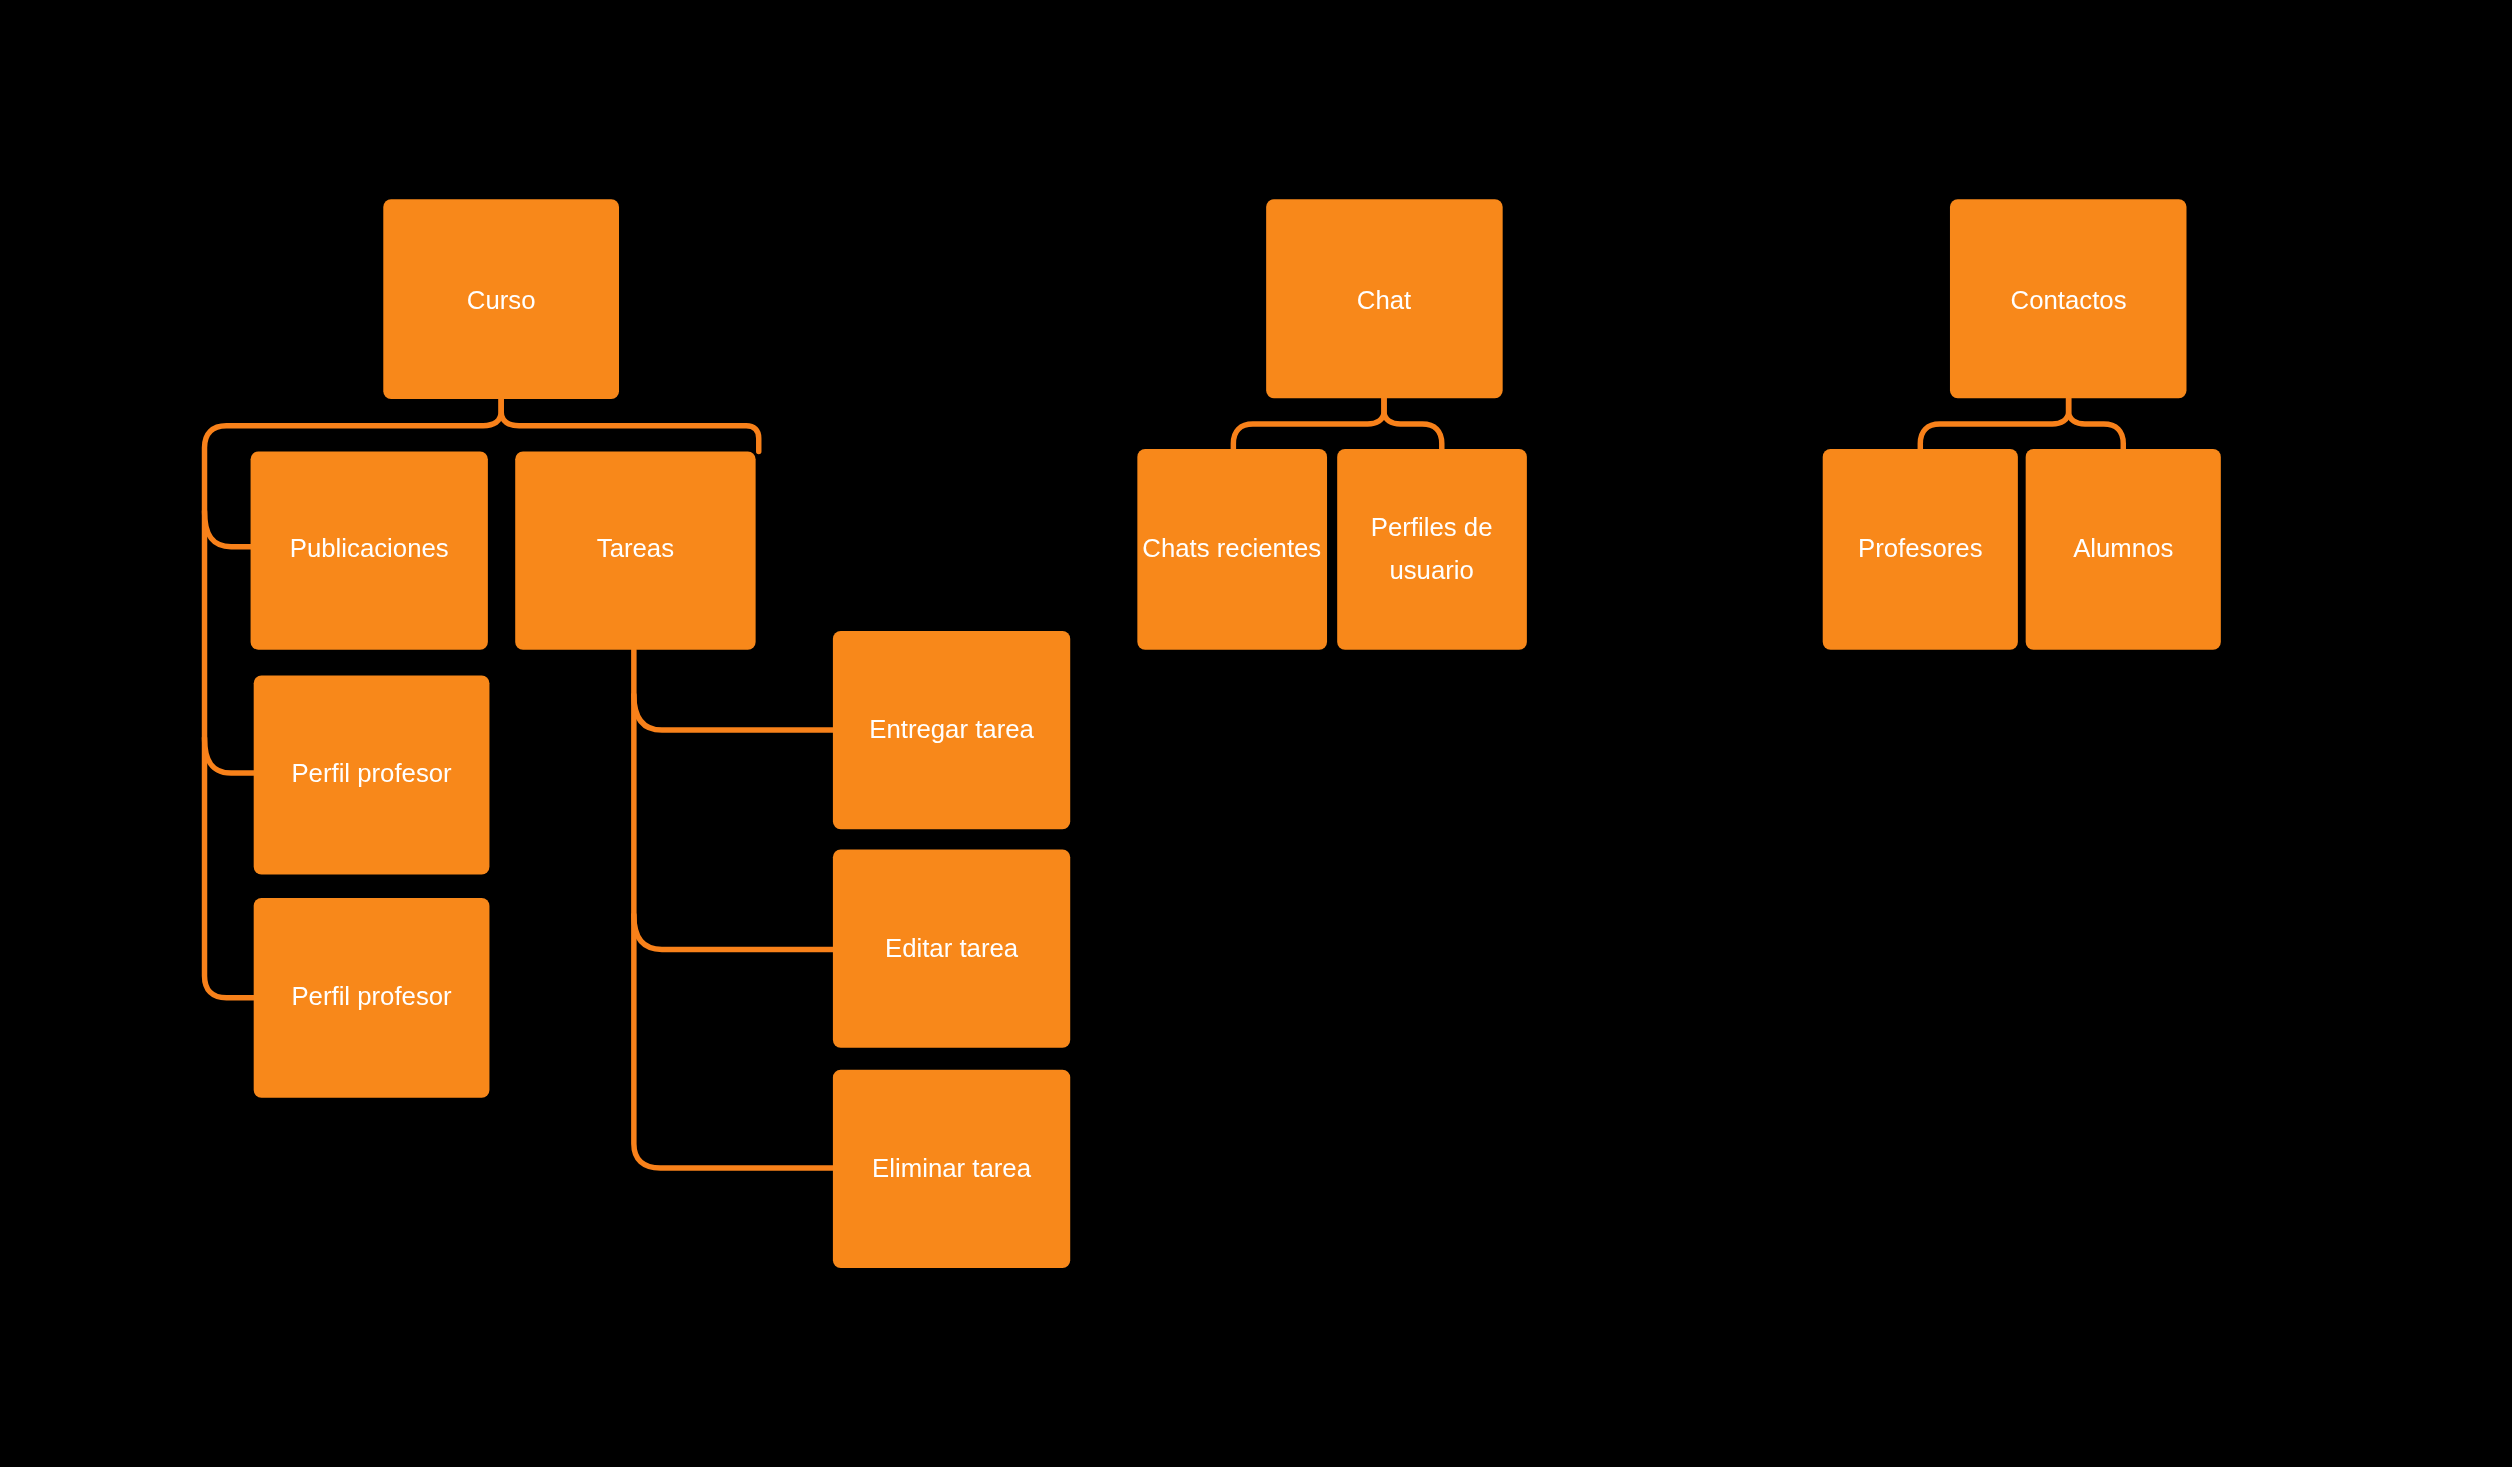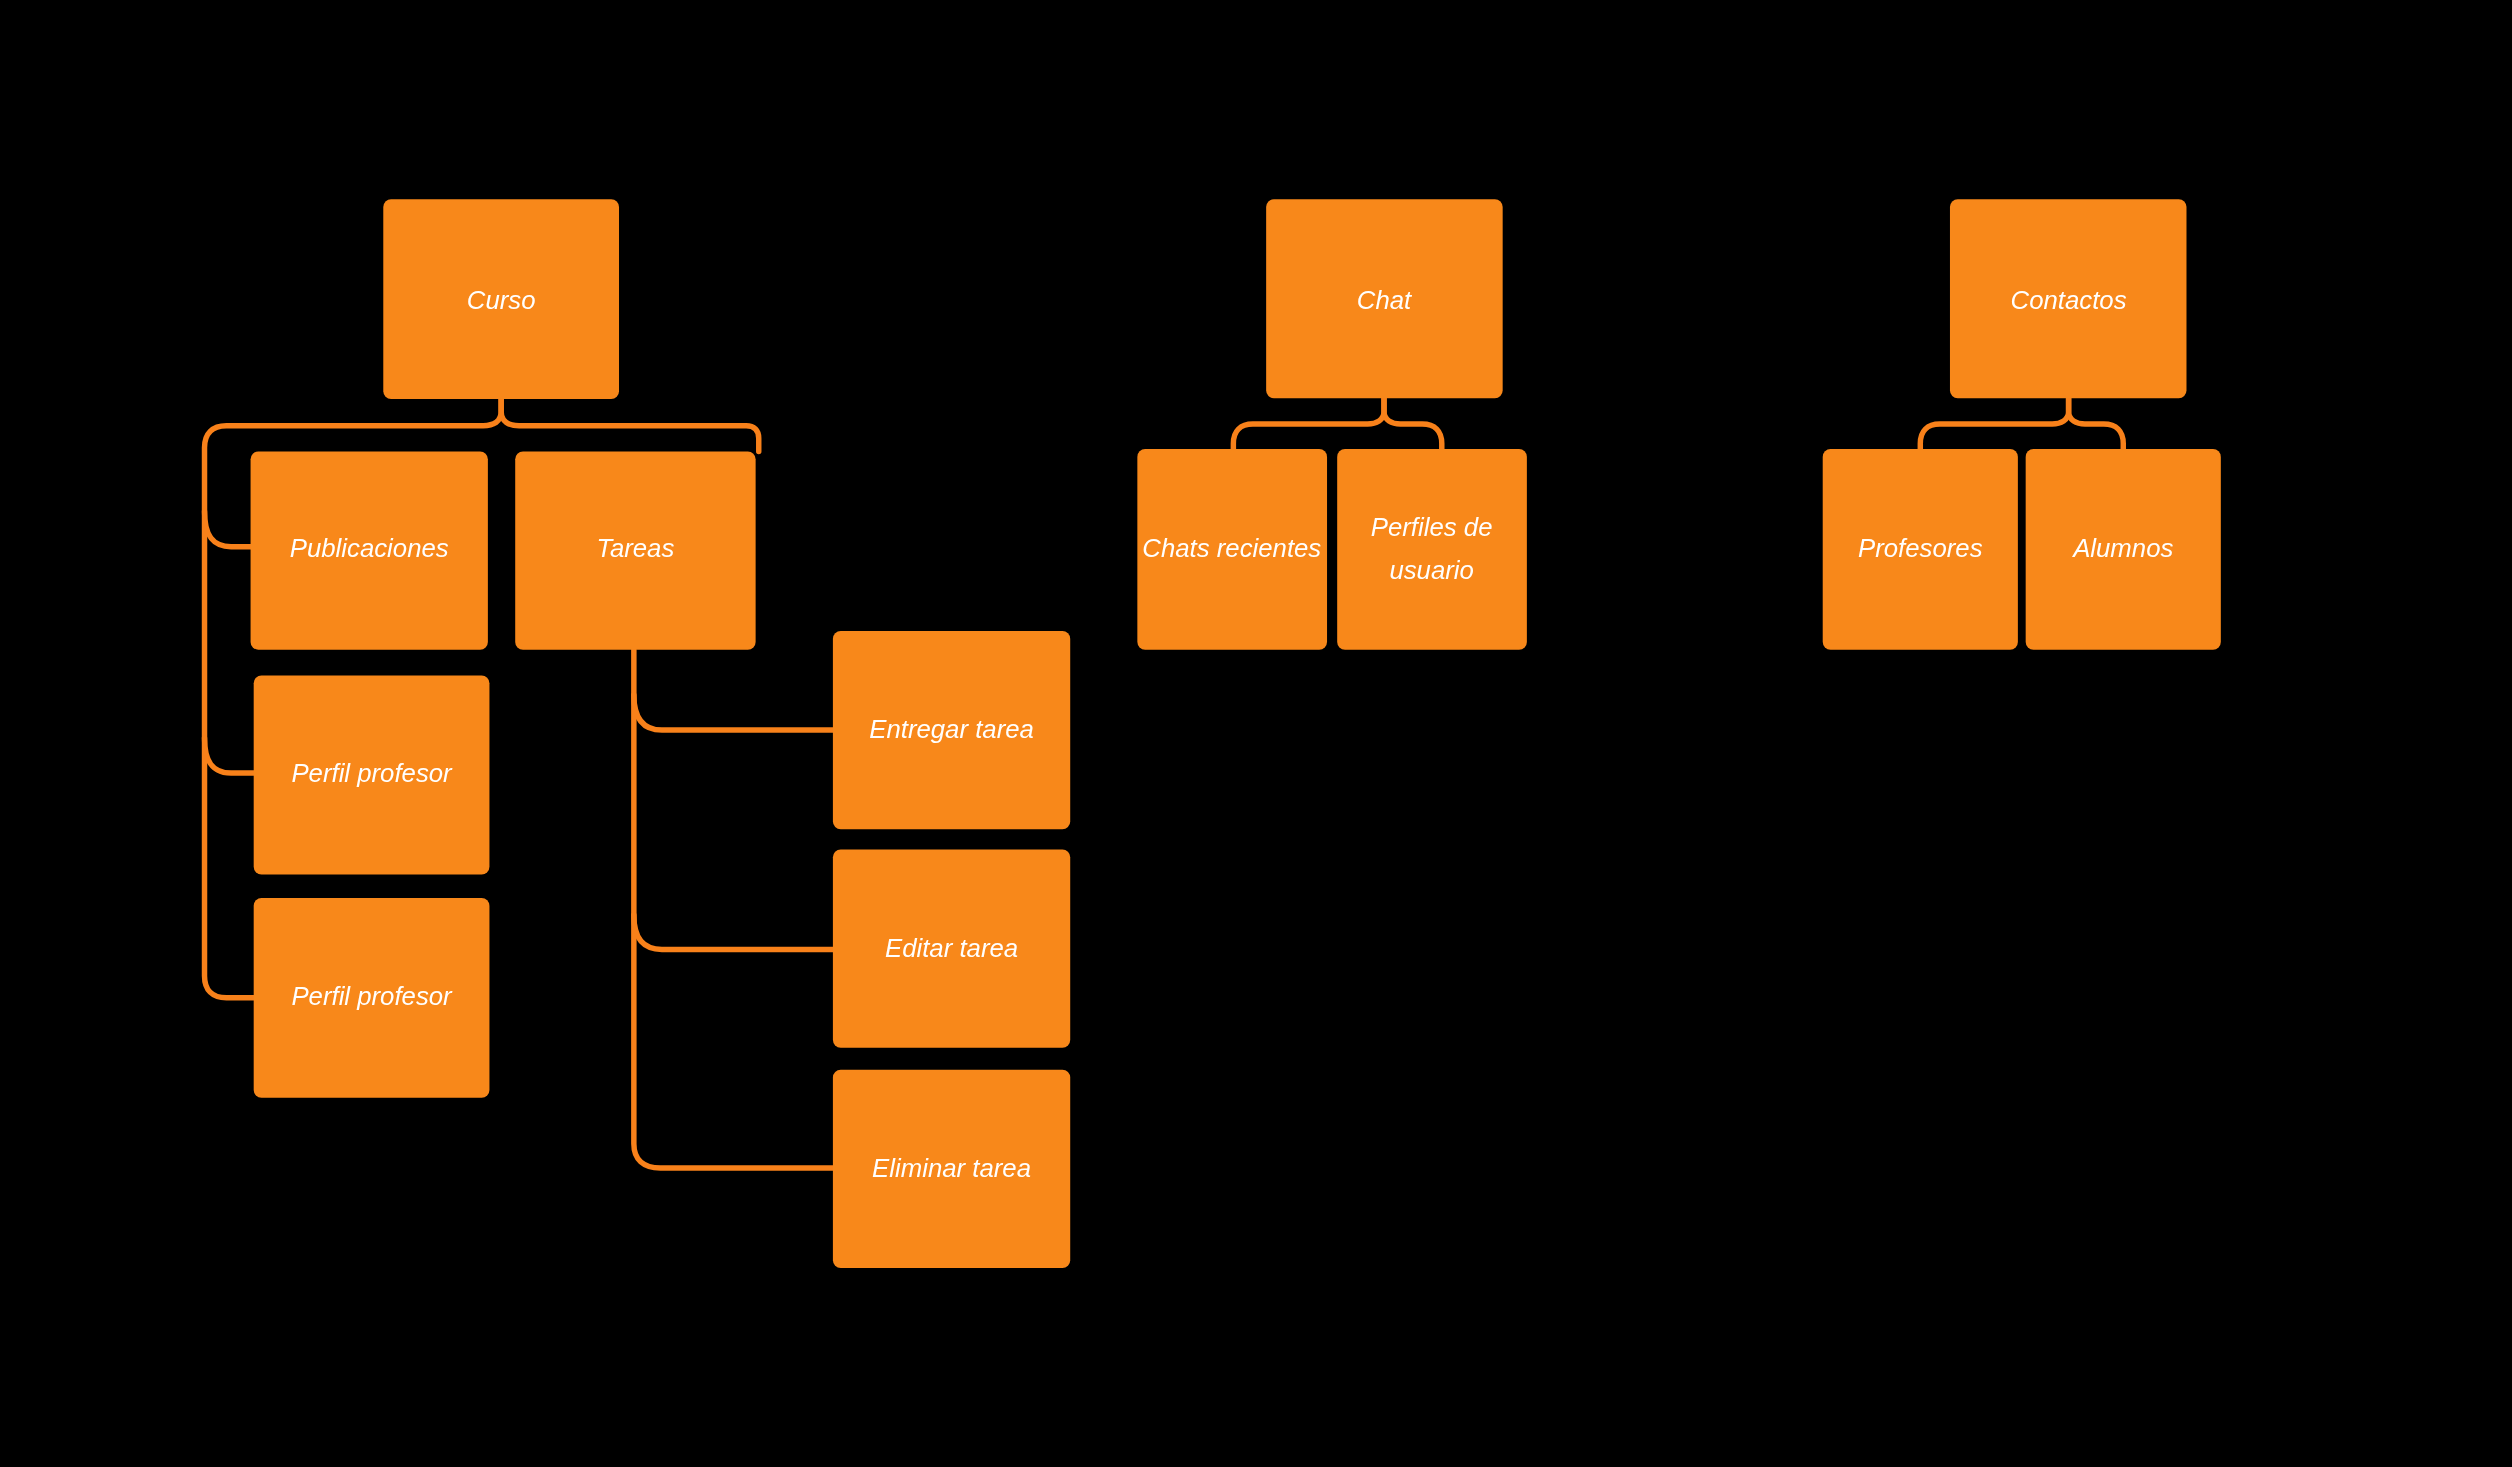--- a/index.html
+++ b/index.html
@@ -12,21 +12,20 @@
     width: 2512px;
     height: 1468px;
     overflow: hidden;
     font-family: "Liberation Sans", sans-serif;
   }
   #diagram-root {
     position: relative;
     width: 2224px;
     height: 1468px;
     background: #000000;
-    font-style: italic;
   }
   #diagram-svg {
     position: absolute;
     top: 0;
     left: 0;
     width: 2512px;
     height: 1468px;
     display: block;
   }
   .node-label {

